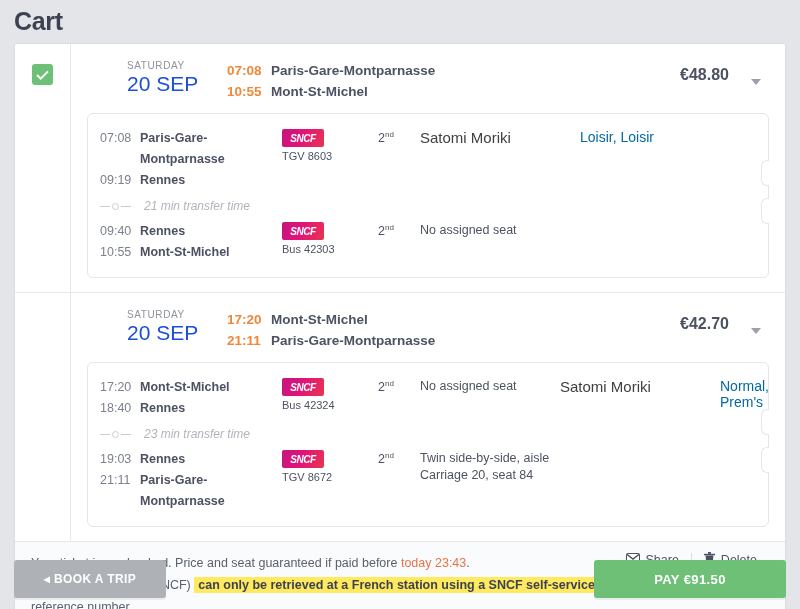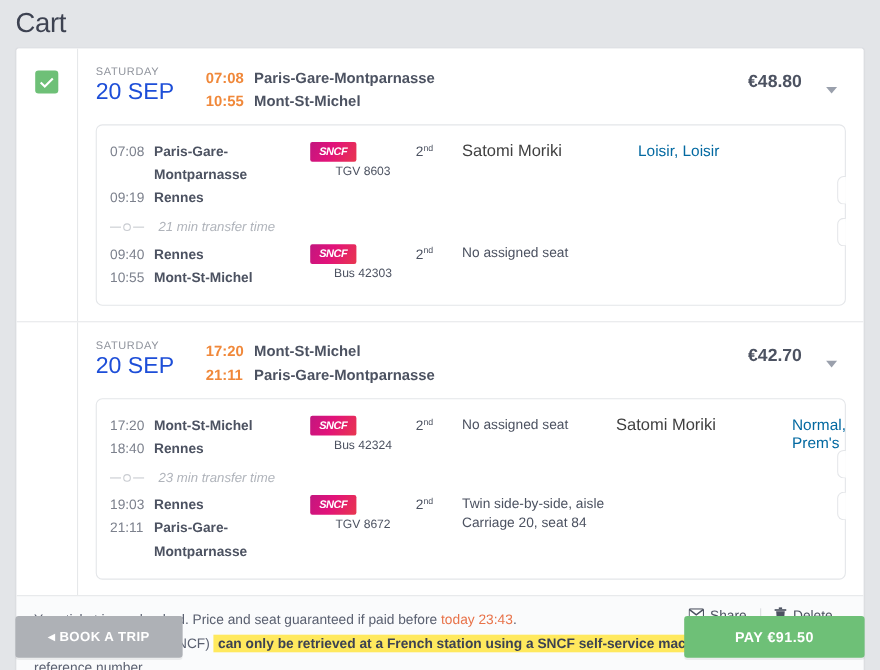--- a/index.html
+++ b/index.html
@@ -7,21 +7,21 @@
     margin: 0; padding: 0;
     width: 800px; height: 609px;
     background: #e3e5e8;
     font-family: "Liberation Sans", sans-serif;
     -webkit-font-smoothing: antialiased;
   }
   #page { position: relative; width: 800px; height: 609px; overflow: hidden; }
 
   .page-title {
     font-size: 25px;
-    font-weight: normal;
+    font-weight: bold;
     color: #3d4251;
     padding: 4px 0 0 14px;
     letter-spacing: -0.3px;
     line-height: 34px;
   }
 
   .cart-card {
     position: absolute;
     left: 14px; top: 43px;
     width: 772px;
@@ -53,21 +53,21 @@
   }
   .checkbox svg { display:block; }
 
   .journey-body { flex: 1 1 auto; padding: 0 0 14px 0; min-width: 0; }
 
   .journey-head {
     display: flex;
     align-items: flex-start;
     padding: 14px 16px 0 16px;
   }
-  .date-col { width: 100px; flex: 0 0 100px; padding-top: 1px;}
+  .date-col { width: 100px; flex: 0 0 100px; padding-top: 1px; margin-left: 40px;}
   .date-dow {
     font-size: 10px; letter-spacing: 0.6px;
     color: #8f939c; text-transform: uppercase;
     line-height: 13px;
   }
   .date-dm {
     font-size: 21px; color: #1d4ed8; line-height: 24px;
     font-weight: normal;
   }
   .legs-col { flex: 1 1 auto; padding-top: 2px; min-width: 0;}
@@ -114,21 +114,21 @@
   }
   .notch.n1 { top: 46px; }
   .notch.n2 { top: 84px; }
 
   .seg { display: flex; align-items: flex-start; padding: 5px 10px 5px 12px; }
   .seg-times { flex: 0 0 182px; width:182px; }
   .seg-row { display: flex; line-height: 21px; font-size: 12.5px; }
   .seg-time { color: #7c818d; width: 40px; flex: 0 0 40px; }
   .seg-station { color: #4c5261; font-weight: bold; }
 
-  .seg-carrier { flex: 0 0 96px; width: 96px; text-align: center; padding-top: 1px;}
+  .seg-carrier { flex: 0 0 96px; width: 96px; text-align: left; padding-top: 1px;}
   .sncf-logo {
     width: 42px; height: 18px;
     background: linear-gradient(115deg, #c2167f 0%, #e2127a 45%, #e8364f 100%);
     border-radius: 2px;
     display:flex; align-items:center; justify-content:center;
     margin-bottom: 2px;
   }
   .sncf-logo span {
     color: #fff; font-size: 10px; font-weight: bold;
     font-style: italic; letter-spacing: -0.4px;
@@ -197,21 +197,21 @@
   }
   .btn-book {
     left: 14px; top: 0;
     width: 152px; height: 38px;
     background: #aeb1b6;
     font-size: 12px;
     box-shadow: 0 2px 0 rgba(0,0,0,0.06);
   }
   .btn-pay {
     right: 14px; top: 0;
-    width: 164px; height: 38px;
+    width: 192px; height: 38px;
     background: #6ec077;
     font-size: 13px;
     box-shadow: 0 2px 0 rgba(0,0,0,0.06);
   }
 </style>
 </head>
 <body>
 
 <div id="page">
 

